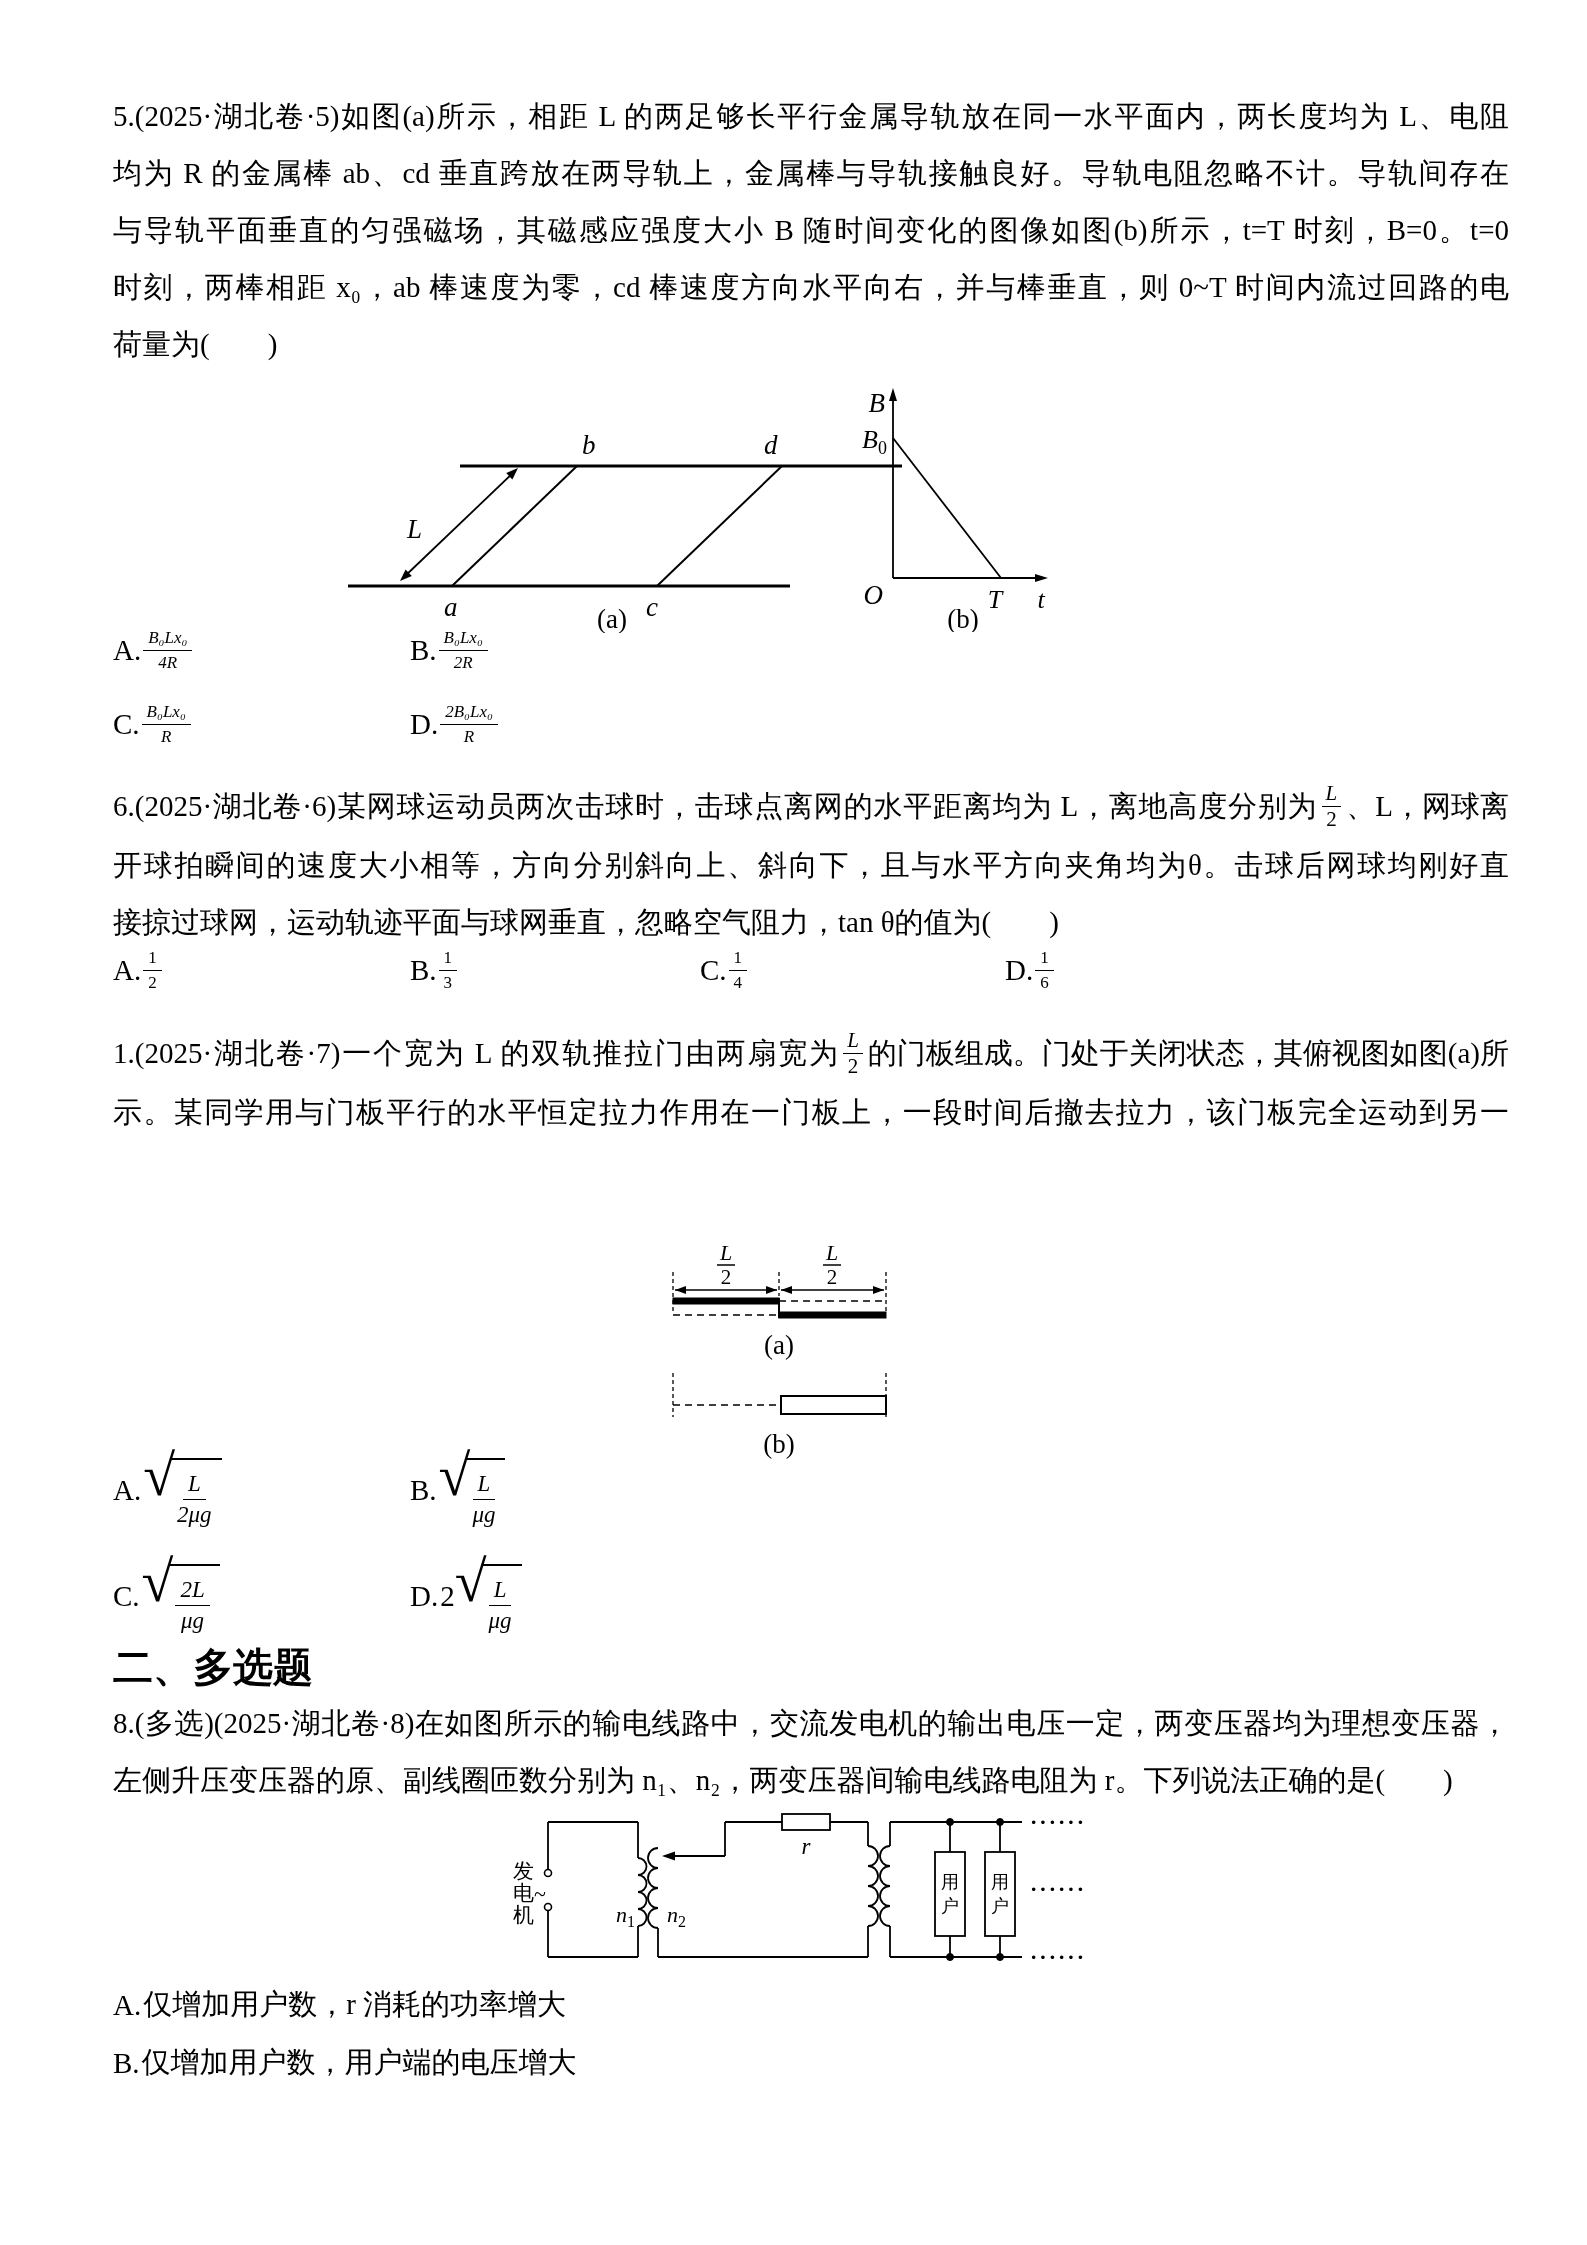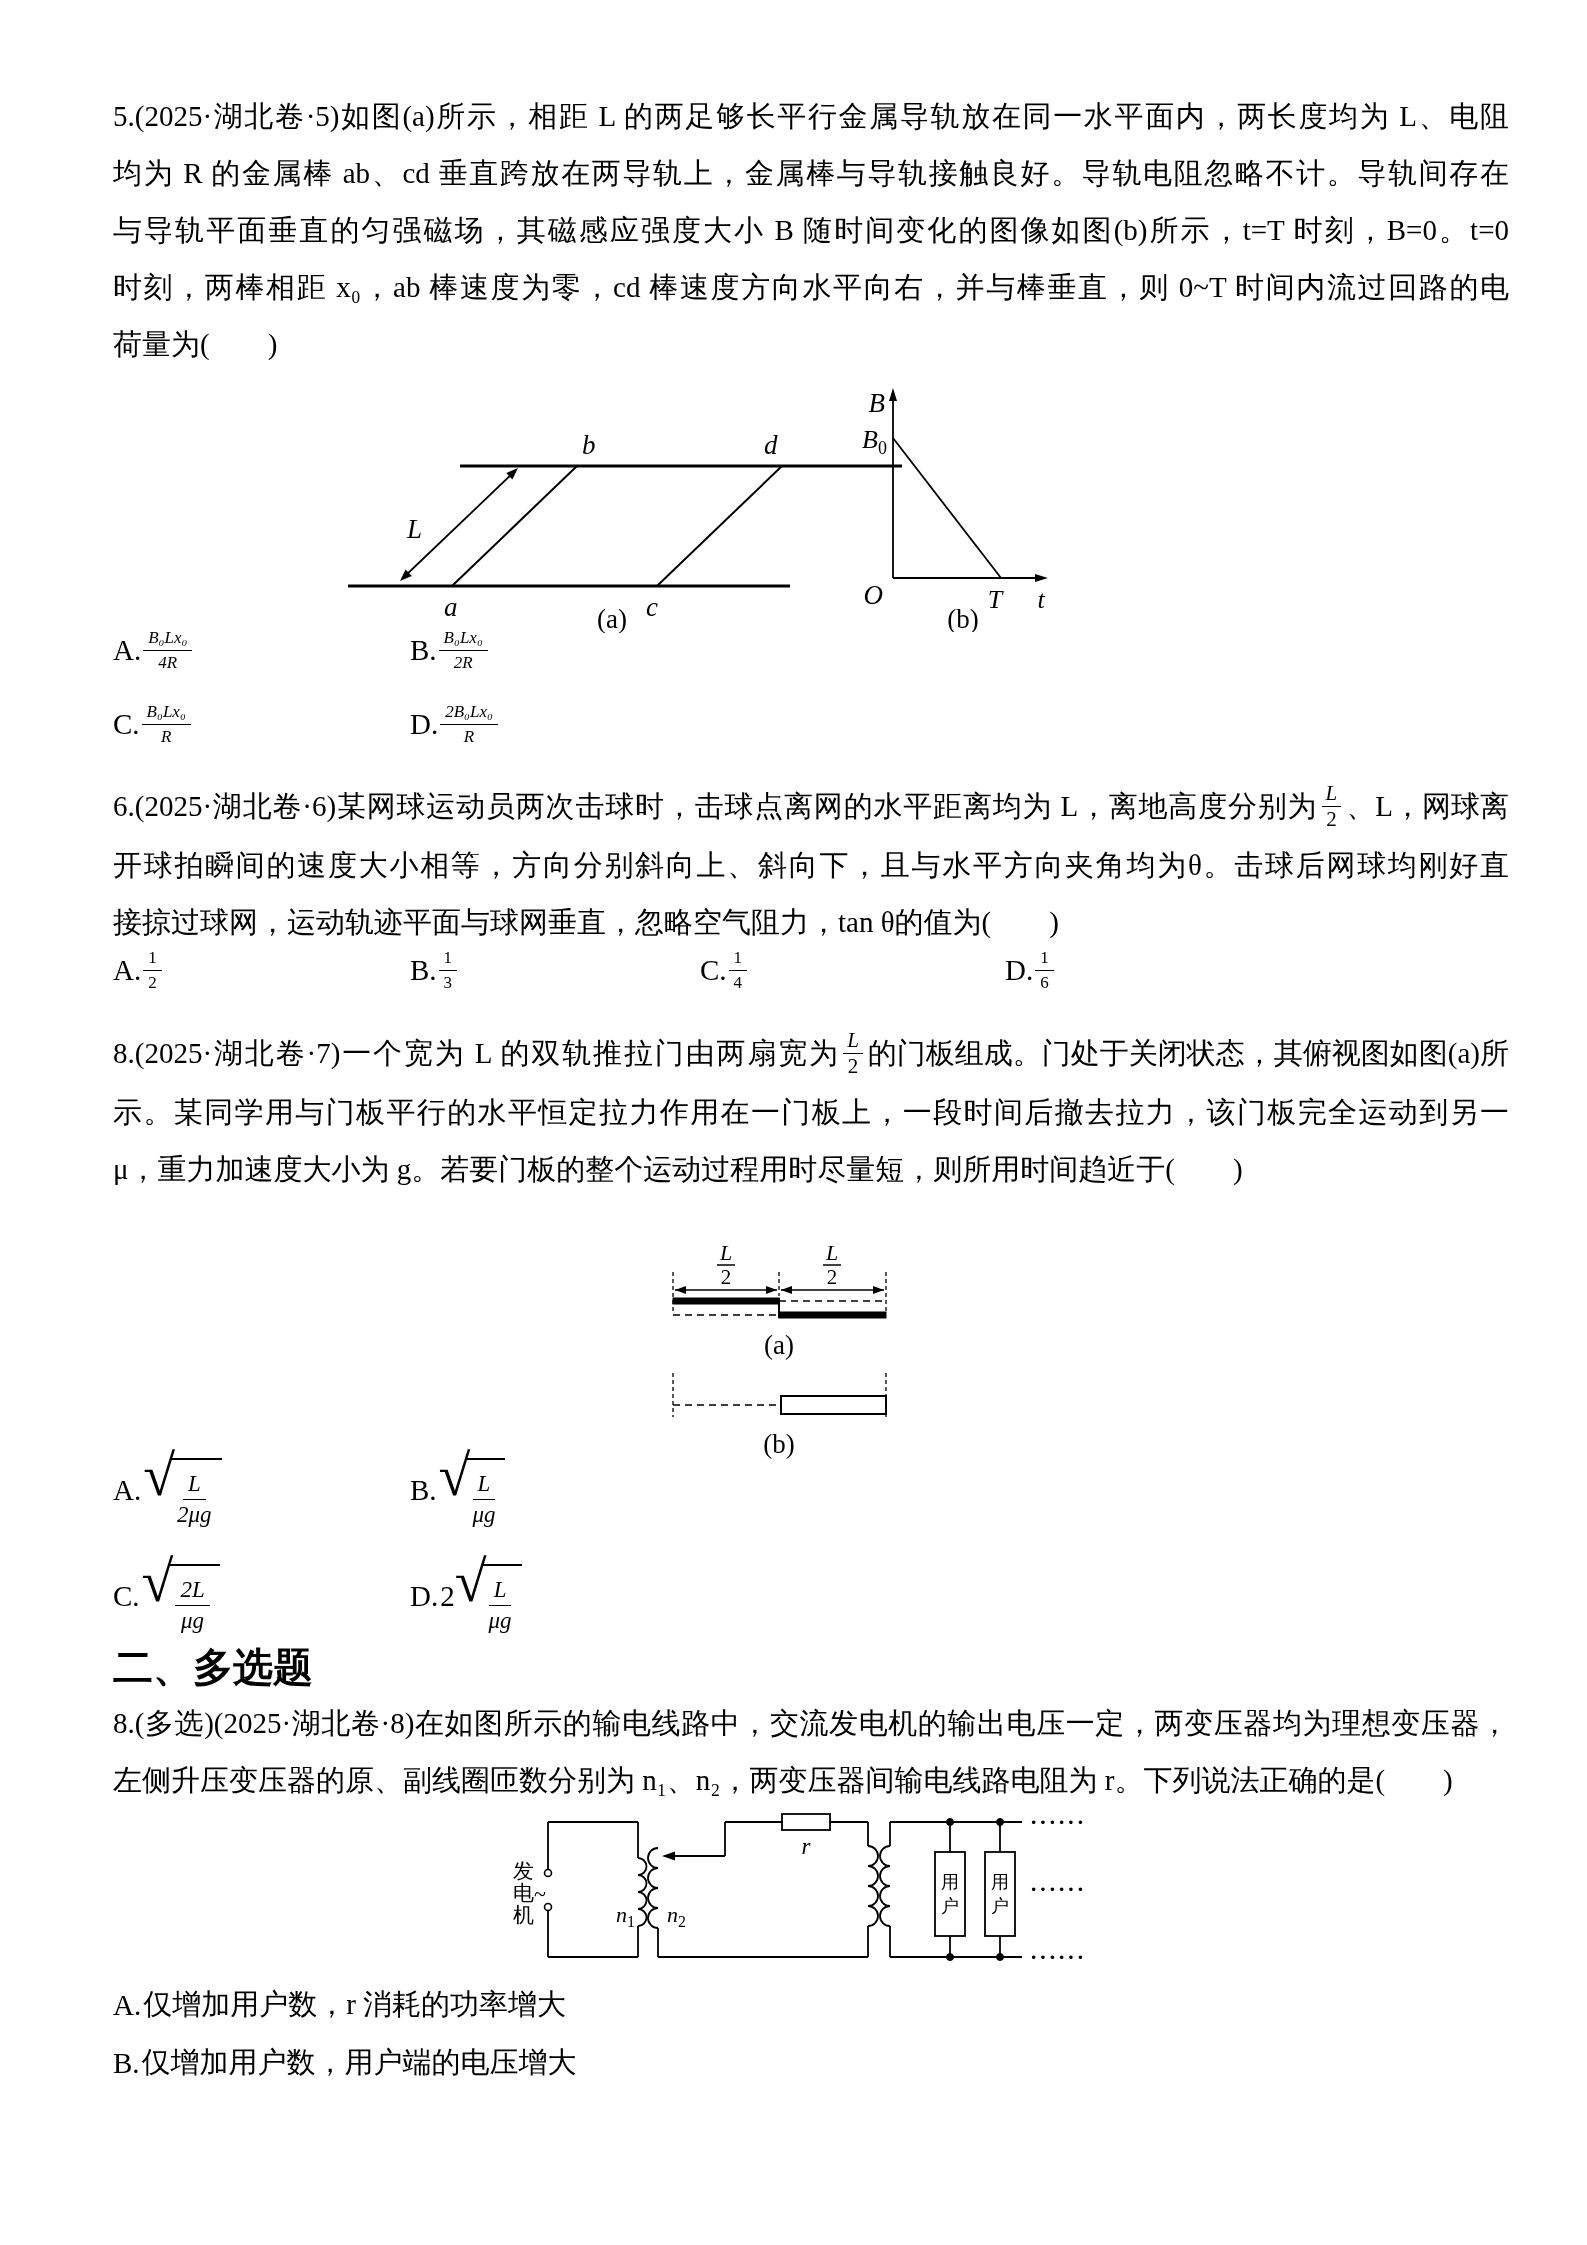--- a/index.html
+++ b/index.html
@@ -146,29 +146,28 @@
   <div class="opt" style="left:1005px;top:948px;">
     <span class="opt-label">D.</span>
     <span class="frac">
         <span class="num">1</span>
         <span class="den">6</span>
       </span>
   </div>
 
   <div class="para" style="top:1022px;">
     <div class="flexline">
-      <span class="seg grow">8.(2025·湖北卷·7)一个宽为 L 的双轨推拉门由两扇宽为</span>
+      <span class="seg grow">1.(2025·湖北卷·7)一个宽为 L 的双轨推拉门由两扇宽为</span>
         <span class="ifrac">
           <span class="fn">L</span>
           <span class="fd">2</span>
         </span>
         <span class="seg">的门板组成。门处于关闭状态，其俯视图如图(a)所</span>
     </div>
     <div class="jline">示。某同学用与门板平行的水平恒定拉力作用在一门板上，一段时间后撤去拉力，该门板完全运动到另一</div>
-    <div class="nline">μ，重力加速度大小为 g。若要门板的整个运动过程用时尽量短，则所用时间趋近于(　　)</div>
   </div>
 
   <svg class="fig" style="left:655px;top:1238px;" width="255" height="125" viewBox="0 0 255 125">
     <line x1="18" y1="34" x2="18" y2="74" stroke-width="1.3" stroke-dasharray="4 3"></line>
     <line x1="124" y1="34" x2="124" y2="58" stroke-width="1.3" stroke-dasharray="4 3"></line>
     <line x1="231" y1="34" x2="231" y2="74" stroke-width="1.3" stroke-dasharray="4 3"></line>
     <line x1="20" y1="52" x2="122" y2="52" stroke-width="1.5"></line>
     <polygon points="20,52 31,48 31,56" fill="#000" stroke="none"></polygon>
     <polygon points="122,52 111,48 111,56" fill="#000" stroke="none"></polygon>
     <line x1="126" y1="52" x2="229" y2="52" stroke-width="1.5"></line>

